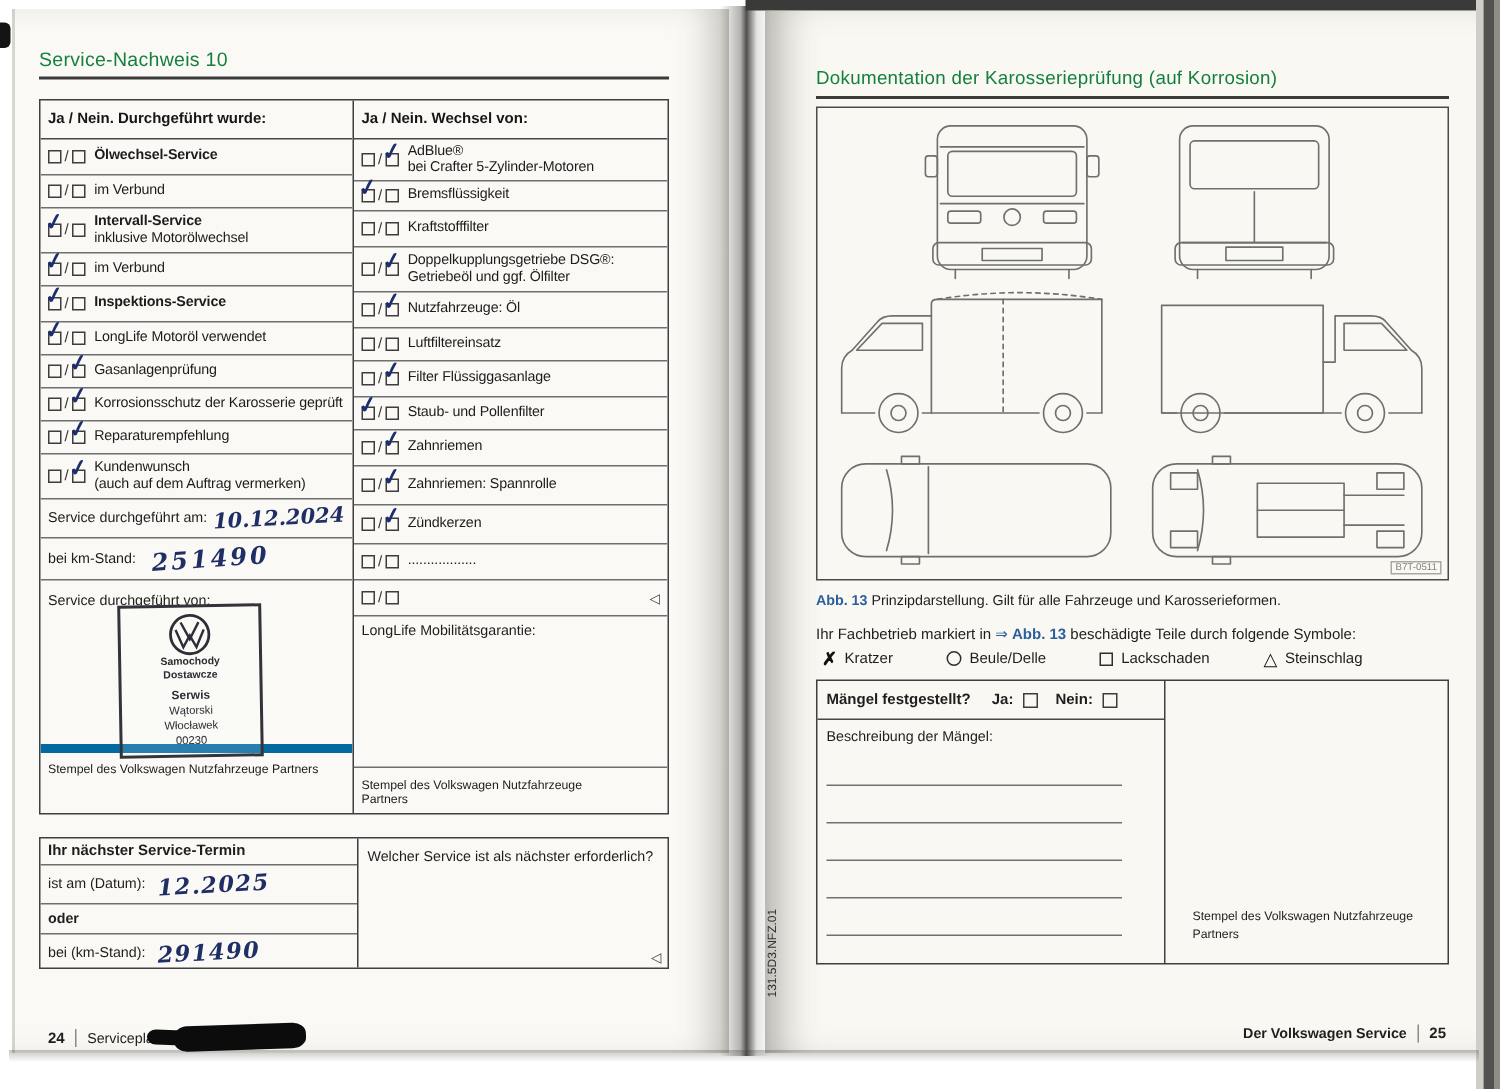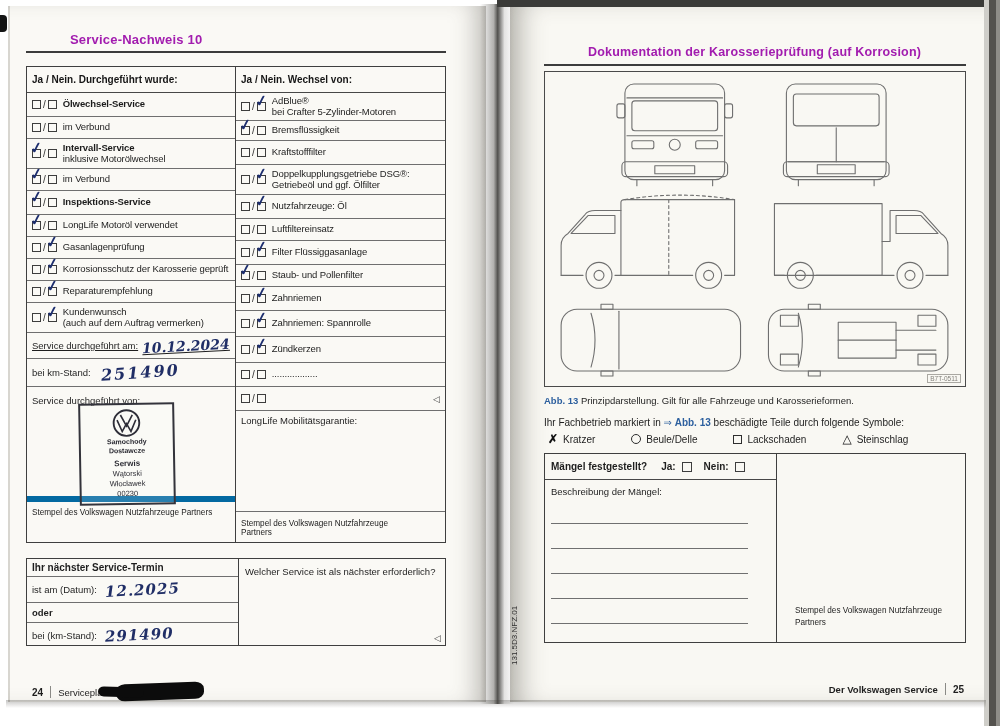--- a/index.html
+++ b/index.html
@@ -20,21 +20,21 @@
   #edge-right-b{position:absolute;left:989px;top:0;width:7px;height:726px;background:#54524e;}
   #edge-right-c{position:absolute;left:996px;top:0;width:4px;height:726px;background:#8f8d88;}
   #shadow-bottom{position:absolute;left:6px;top:700px;width:980px;height:8px;
     background:linear-gradient(180deg,rgba(60,58,54,.30),rgba(255,255,255,0));}
   #blob-left{position:absolute;left:0;top:15px;width:7px;height:17px;background:#141414;border-radius:0 4px 4px 0;}
   .scribble{position:absolute;background:#0c0c0c;}
   #scribble-1{left:116px;top:683px;width:88px;height:17px;border-radius:9px/7px;transform:rotate(-2deg);}
   #scribble-2{left:98px;top:687px;width:46px;height:10px;border-radius:6px/5px;transform:rotate(2deg);}
 
   
-  .title{position:absolute;color:#a21caf;font-weight:bold;font-size:13px;letter-spacing:.2px;margin-left:44px;}
+  .title{position:absolute;color:#15803d;font-weight:normal;font-size:13px;letter-spacing:.2px;}
   .rule{position:absolute;height:2px;background:#3c3c3c;}
   .hand{font-family:"DejaVu Serif",serif;font-style:italic;color:#202e66;font-weight:bold;}
 
   
   #checktable{position:absolute;left:18px;top:60px;width:420px;height:477px;border:1.5px solid #3f3f3f;display:flex;}
   .ccol{width:50%;display:flex;flex-direction:column;overflow:hidden;}
   .ccol.lft{border-right:1.5px solid #3f3f3f;}
   .chead{height:26px;flex:none;border-bottom:1.2px solid #474747;font-weight:bold;font-size:10px;display:flex;align-items:center;padding:0 5px;color:#161616;}
   .chk-row{display:flex;align-items:center;border-bottom:1px solid #6f6f6f;padding:0 5px;position:relative;flex:none;}
   .pair{display:flex;align-items:center;flex:none;}
@@ -229,21 +229,21 @@
                   <span class="mark">✓</span>
                 </span>
               </span>
               <span class="labwrap">
                 <span class="lab">Kundenwunsch</span>
                 <span class="lab">(auch auf dem Auftrag vermerken)</span>
               </span>
             </div>
           </div>
 
-        <div class="frow" style="height:26px;text-decoration:underline;">
+        <div class="frow" style="height:26px;">
           <span class="flabel">Service durchgeführt am:</span>
           <span class="hand hand-date">10.12.2024</span>
         </div>
         <div class="frow" style="height:28px;">
           <span class="flabel">bei km-Stand:</span>
           <span class="hand hand-km">251490</span>
         </div>
 
         <div id="stamp-area">
           <span class="flabel">Service durchgeführt von:</span>

